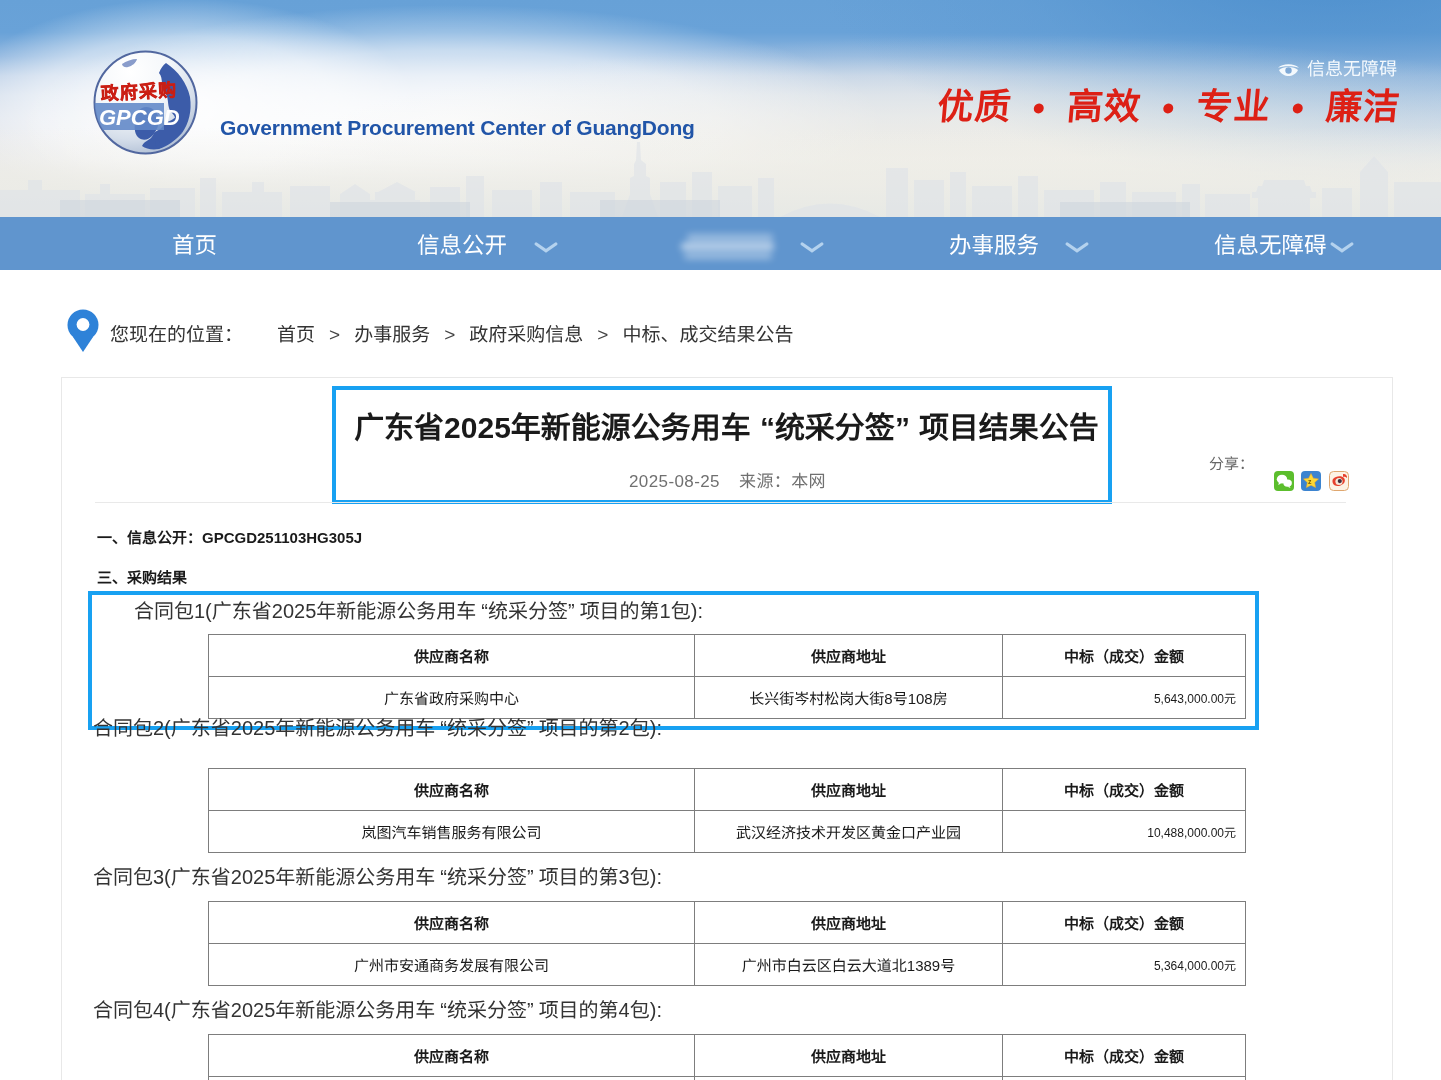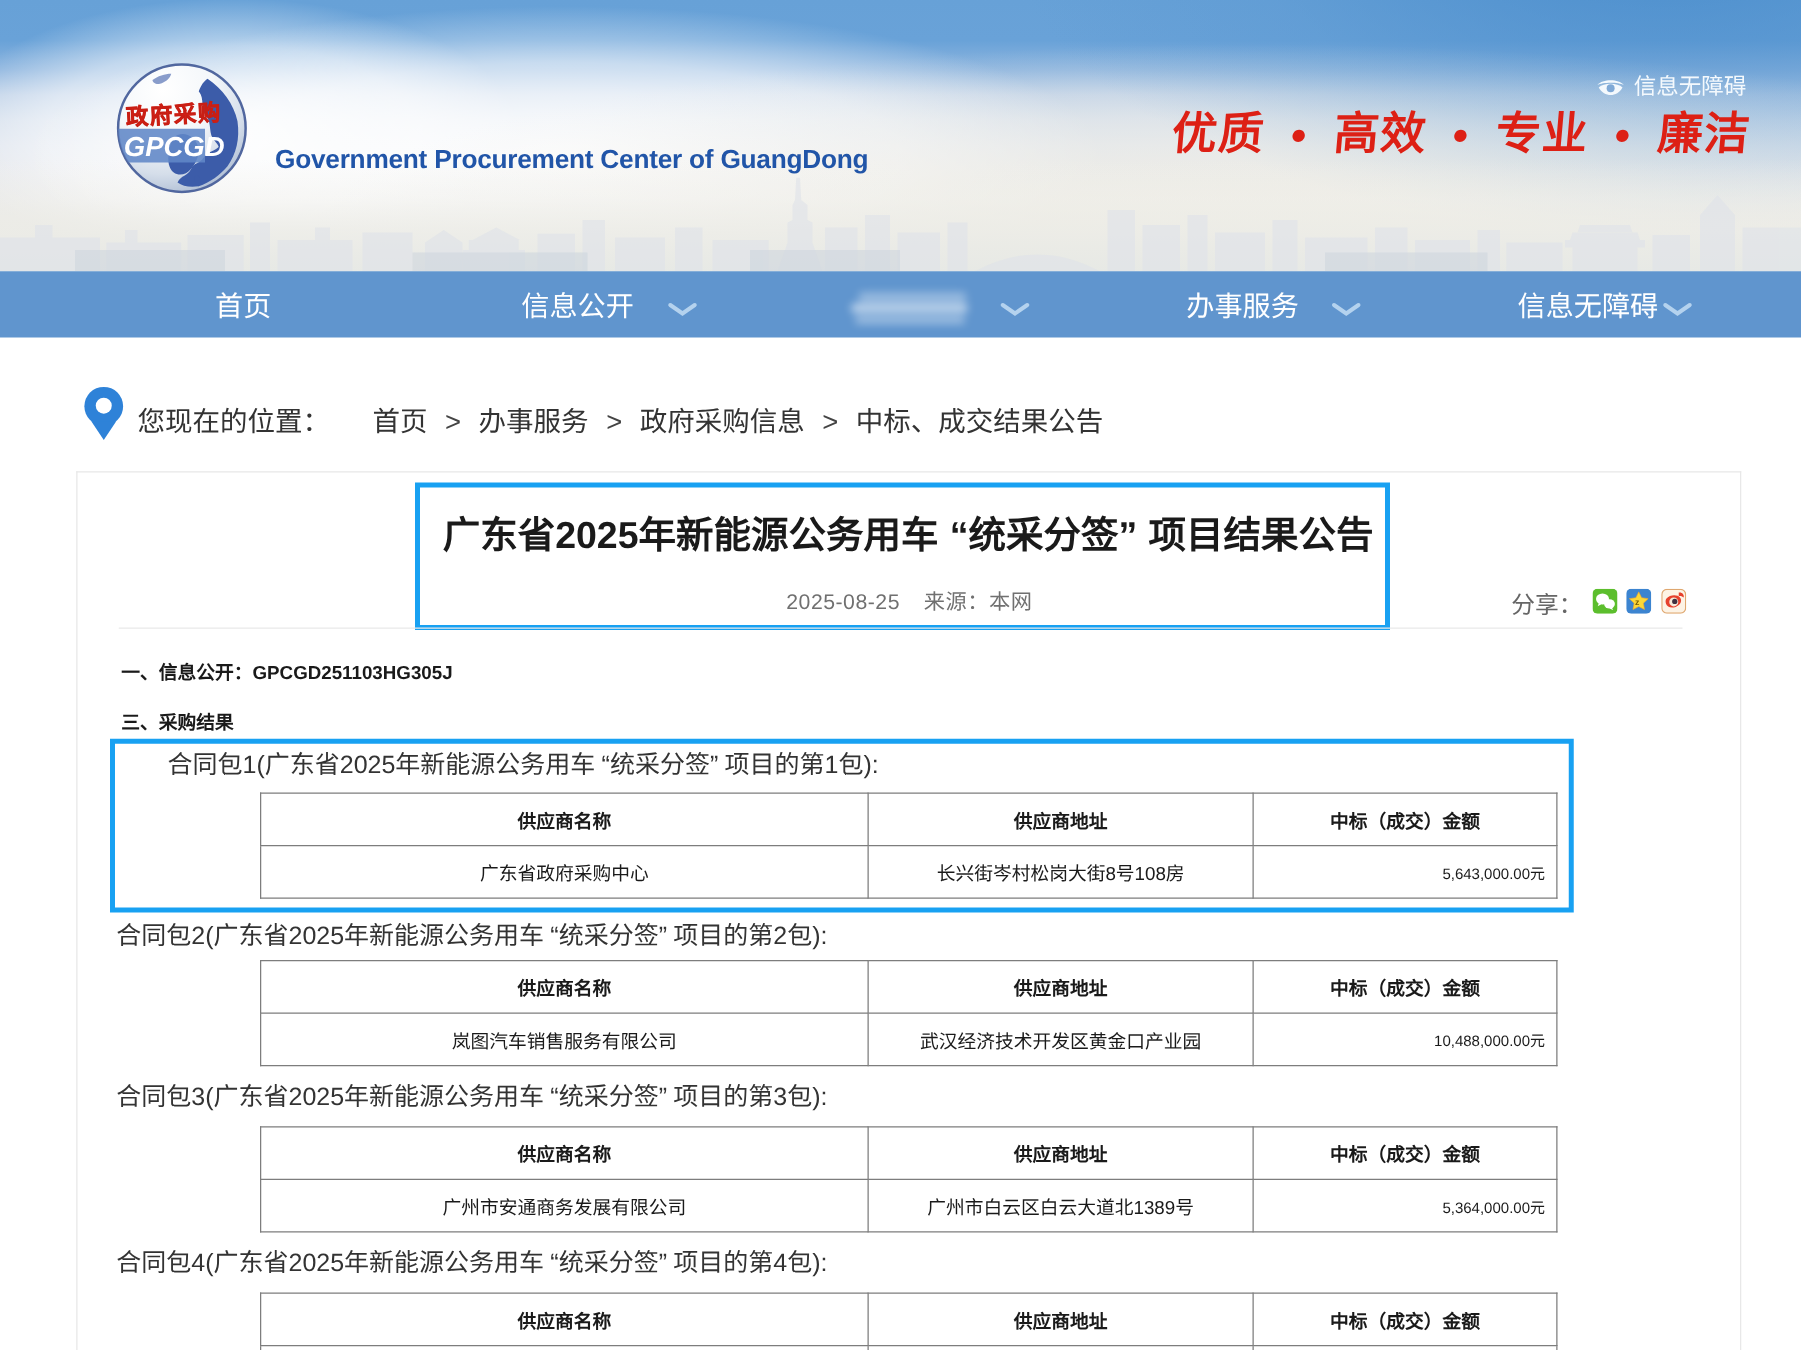--- a/index.html
+++ b/index.html
@@ -36,31 +36,31 @@
   .nav-item { position:absolute; top:0; height:53px; line-height:57px; color:#fff; font-size:22.5px; white-space:nowrap; }
   .chev { position:absolute; top:242px; width:24px; height:11px; }
   .blurblob { position:absolute; left:681px; top:233px; width:93px; height:29px; filter:blur(3.5px); }
   .blurblob .b1,.blurblob .b2,.blurblob .b3 { position:absolute; border-radius:3px; }
   .blurblob .b1 { left:6px; top:1px; width:86px; height:7px; background:rgba(255,255,255,0.38);}
   .blurblob .b2 { left:0px; top:10px; width:93px; height:7px; background:rgba(255,255,255,0.62);}
   .blurblob .b3 { left:3px; top:20px; width:88px; height:6px; background:rgba(255,255,255,0.42);}
 
   
   .crumb-pin { position:absolute; left:67px; top:309px; }
-  .crumb { position:absolute; left:110px; top:319px; font-size:22px; color:#333; }
+  .crumb { position:absolute; left:110px; top:319px; font-size:19px; color:#333; }
   .crumb .sep { margin:0 14px; color:#444; }
   .crumb .lbl { margin-right:34px; }
 
   
   .content { position:absolute; left:61px; top:377px; width:1332px; height:762px; border:1px solid #e8e8e8; border-bottom:none; background:#fff; }
   .titlebox { position:absolute; left:332px; top:386px; width:780px; height:118px; border:4px solid #18a1f2; background:#fff; }
   .doc-title { position:absolute; left:6px; top:403px; width:1441px; text-align:center; font-size:30px; font-weight:bold; color:#1a1a1a; letter-spacing:0px; white-space:nowrap; }
   .doc-meta { position:absolute; left:7px; top:467px; width:1441px; text-align:center; font-size:17px; letter-spacing:0.4px; color:#707070; }
   .doc-meta .src { margin-left:19px; }
-  .share { position:absolute; left:1209px; top:468px; font-size:19px; color:#666; }
+  .share { position:absolute; left:1209px; top:452px; font-size:15px; color:#666; }
   .share-ic { position:absolute; top:471px; width:20px; height:20px; }
   .divider { position:absolute; left:95px; top:502px; width:1251px; height:1px; background:#e9e9e9; }
 
   .num-line { position:absolute; left:97px; font-size:15px; font-weight:bold; color:#1a1a1a; white-space:nowrap; }
   .qo { margin-left:5px; } .qc { margin-right:5px; }
   .doc-title .qo { margin-left:9px; } .doc-title .qc { margin-right:9px; }
 
   .secbox1 { position:absolute; left:88px; top:591px; width:1171px; height:139px; border:4px solid #18a1f2; }
   .sec-h { position:absolute; left:93px; font-size:20px; color:#333; white-space:nowrap; }
 
@@ -240,21 +240,21 @@
           <th>中标（成交）金额</th>
         </tr>
     <tr>
           <td>广东省政府采购中心</td>
           <td>长兴街岑村松岗大街8号108房</td>
           <td class="money">5,643,000.00元</td>
         </tr>
   </tbody>
     </table>
 
-  <div class="sec-h" style="top:732px;">合同包2(广东省2025年新能源公务用车<span class="qo">“</span>统采分签<span class="qc">”</span>项目的第2包):</div>
+  <div class="sec-h" style="top:712px;">合同包2(广东省2025年新能源公务用车<span class="qo">“</span>统采分签<span class="qc">”</span>项目的第2包):</div>
   <table class="rt" style="top:768px;">
     <colgroup>
         <col class="c1">
         <col class="c2">
         <col class="c3">
       </colgroup>
     <tbody>
         <tr>
           <th>供应商名称</th>
           <th>供应商地址</th>

